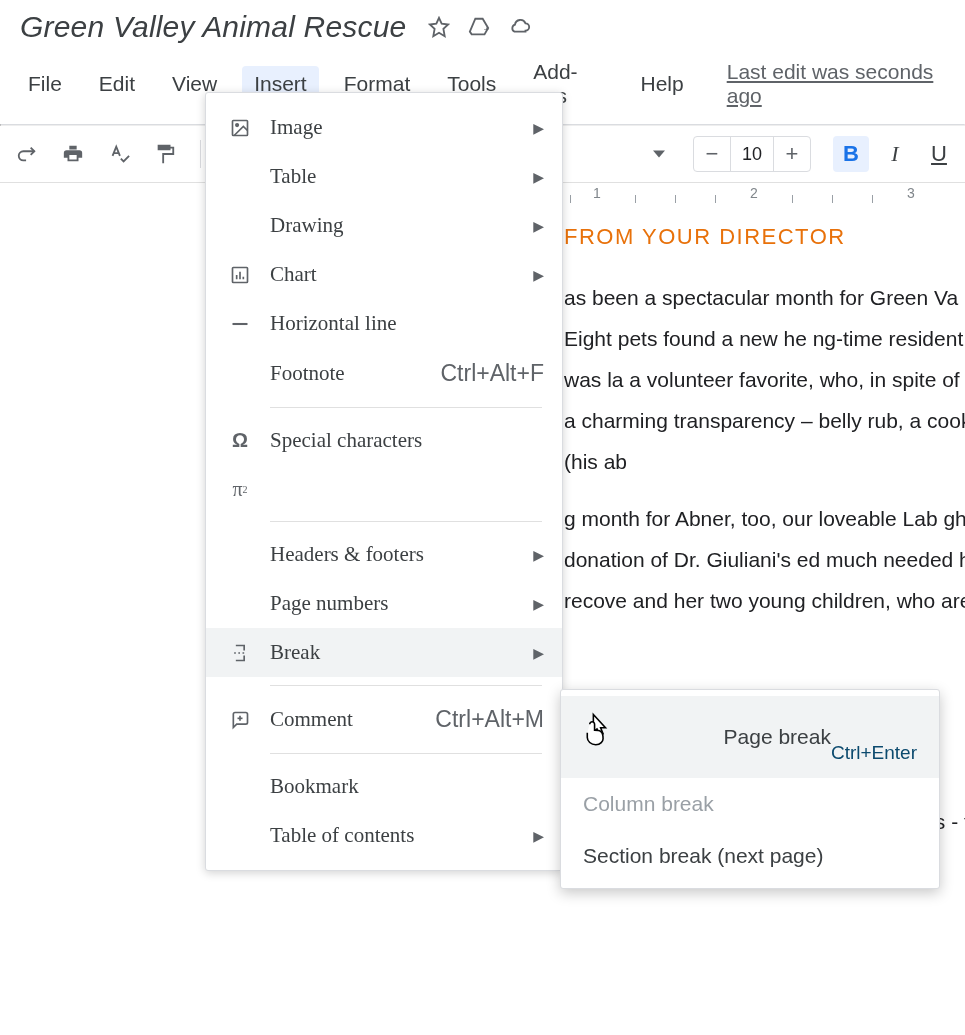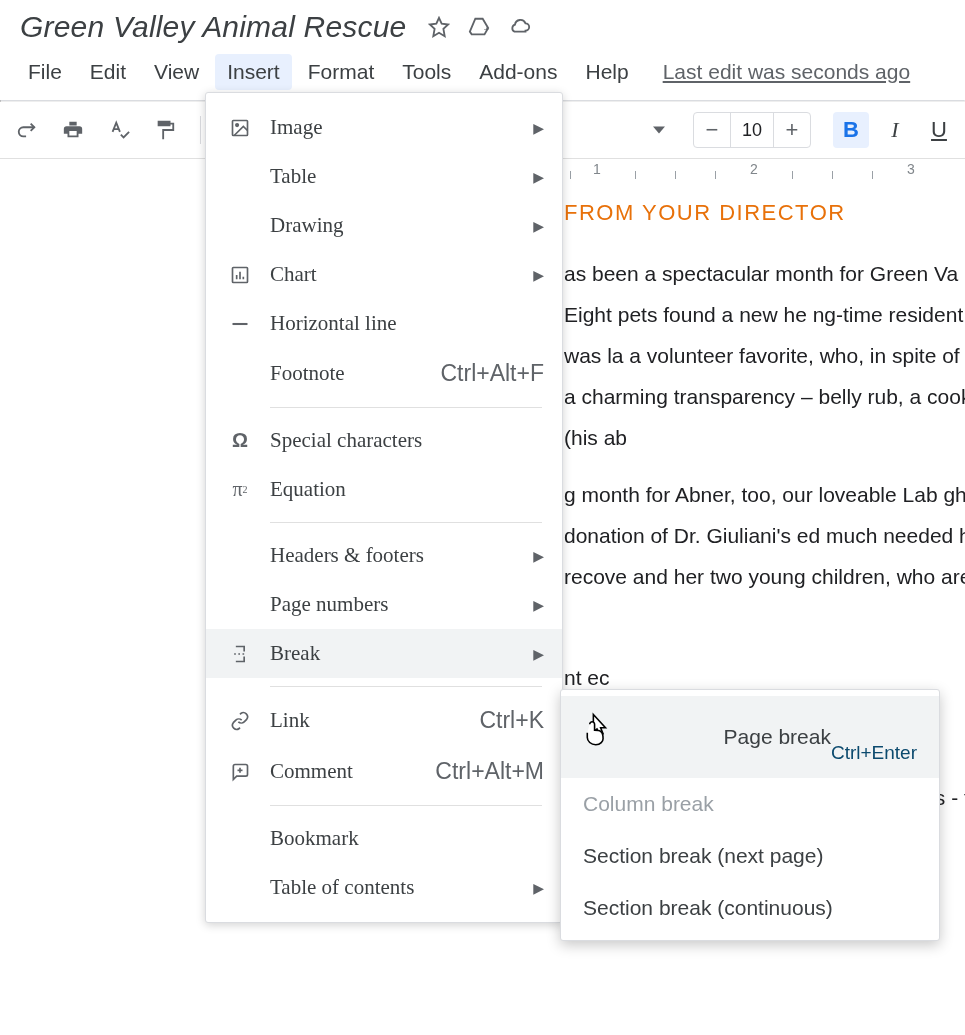--- a/index.html
+++ b/index.html
@@ -24,21 +24,21 @@
     font-size: 30px;
     color: #3c4043;
     letter-spacing: 0.2px;
   }
   .title-icons { display:flex; align-items:center; gap:18px; }
   .title-icon { width:22px; height:22px; color:#5f6368; }
   .menubar {
     display: flex;
     align-items: center;
     padding: 6px 16px 10px 16px;
-    gap: 4px;
+    gap: 13px;
     font-size: 21px;
     color: #3c4043;
   }
   .menu-item {
     padding: 6px 12px;
     border-radius: 4px;
     cursor: pointer;
   }
   .menu-item.active { background:#e8f0fe; }
   .last-edit {
@@ -309,21 +309,20 @@
     <span class="dd-label">Footnote</span>
     <span class="dd-shortcut">Ctrl+Alt+F</span>
   </div>
   <div class="dd-sep"></div>
   <div class="dd-item">
     <span class="dd-icon" style="font-size:20px;font-weight:bold;">Ω</span>
     <span class="dd-label">Special characters</span>
   </div>
   <div class="dd-item">
     <span class="dd-icon" style="font-family:serif;font-size:20px;">π<sup style="font-size:10px">2</sup></span>
-    <span class="dd-label">Equation</span>
   </div>
   <div class="dd-sep"></div>
   <div class="dd-item">
     <span class="dd-icon"></span>
     <span class="dd-label">Headers &amp; footers</span>
     <span class="dd-arrow">▶</span>
   </div>
   <div class="dd-item">
     <span class="dd-icon"></span>
     <span class="dd-label">Page numbers</span>
@@ -332,30 +331,20 @@
   <div class="dd-item hl">
     <span class="dd-icon">
       <svg width="20" height="20" viewBox="0 0 24 24" fill="none" stroke="#5f6368" stroke-width="2">
           <path d="M7 3h10v6M7 21h10v-6M5 12h2m3 0h2m3 0h2"></path>
         </svg>
     </span>
     <span class="dd-label">Break</span>
     <span class="dd-arrow">▶</span>
   </div>
   <div class="dd-sep"></div>
-  <div class="dd-item">
-    <span class="dd-icon">
-      <svg width="20" height="20" viewBox="0 0 24 24" fill="none" stroke="#5f6368" stroke-width="2">
-          <path d="M10 13a5 5 0 0 0 7 0l3-3a5 5 0 0 0-7-7l-1 1"></path>
-          <path d="M14 11a5 5 0 0 0-7 0l-3 3a5 5 0 0 0 7 7l1-1"></path>
-        </svg>
-    </span>
-    <span class="dd-label">Link</span>
-    <span class="dd-shortcut">Ctrl+K</span>
-  </div>
   <div class="dd-item">
     <span class="dd-icon">
       <svg width="20" height="20" viewBox="0 0 24 24" fill="none" stroke="#5f6368" stroke-width="2">
           <path d="M21 15a2 2 0 0 1-2 2H8l-4 4V5a2 2 0 0 1 2-2h13a2 2 0 0 1 2 2z"></path>
           <line x1="9" y1="10" x2="15" y2="10"></line>
           <line x1="12" y1="7" x2="12" y2="13"></line>
         </svg>
     </span>
     <span class="dd-label">Comment</span>
     <span class="dd-shortcut">Ctrl+Alt+M</span>
@@ -375,23 +364,20 @@
 <div class="submenu">
   <div class="sm-item hl">
     <span class="sm-label">Page break</span>
     <span class="sm-shortcut">Ctrl+Enter</span>
   </div>
   <div class="sm-item disabled">
     <span class="sm-label">Column break</span>
   </div>
   <div class="sm-item">
     <span class="sm-label">Section break (next page)</span>
-  </div>
-  <div class="sm-item">
-    <span class="sm-label">Section break (continuous)</span>
   </div>
 </div>
 
 <div class="cursor-ptr">
   <svg width="30" height="34" viewBox="0 0 24 28" fill="#fff" stroke="#000" stroke-width="1.3">
     <path d="M9 2v14l3-2 2 5 3-1-2-5h4L9 2z" fill="#fff"></path>
     <path d="M6 10c0-1 1-2 2-2s2 1 2 2v5c1 0 4 0 5 1 2 1 2 4 2 6 0 2-2 5-6 5s-7-3-7-6v-4" fill="#fff"></path>
   </svg>
 </div>
 

